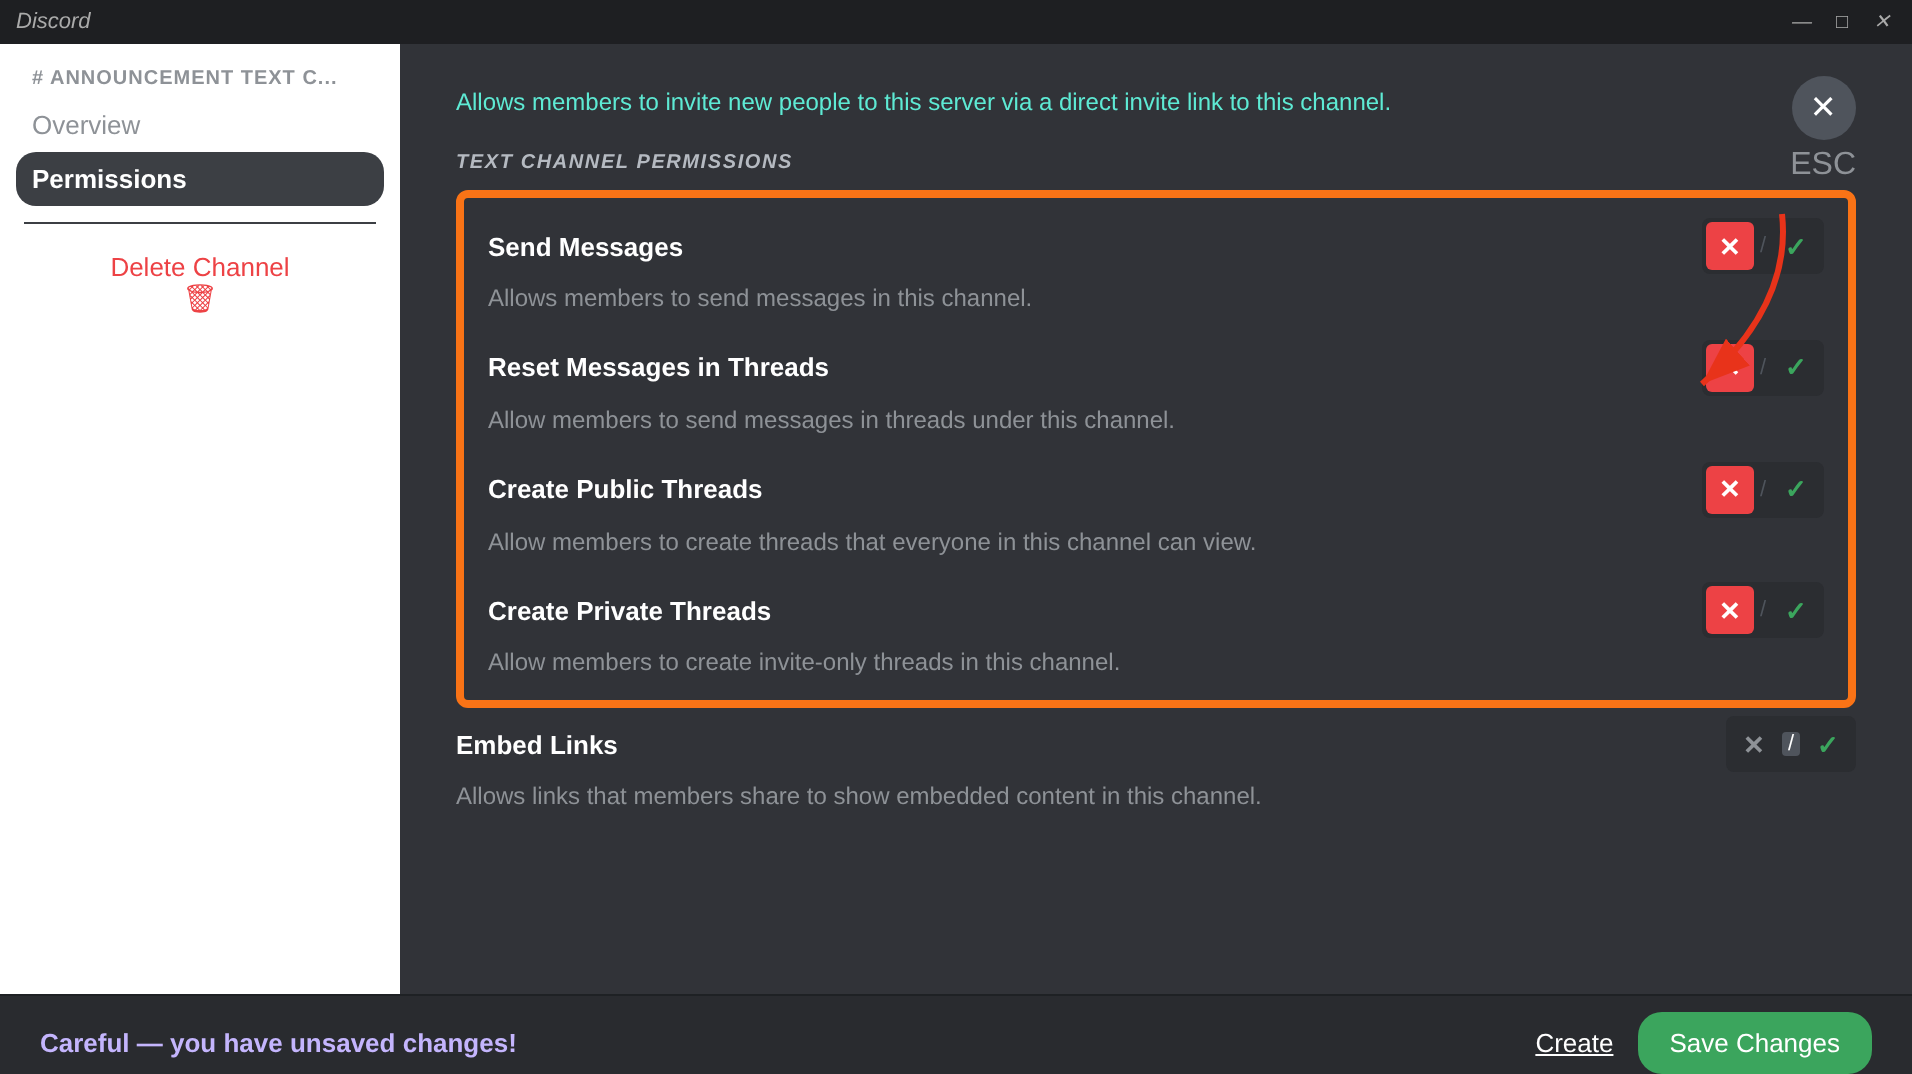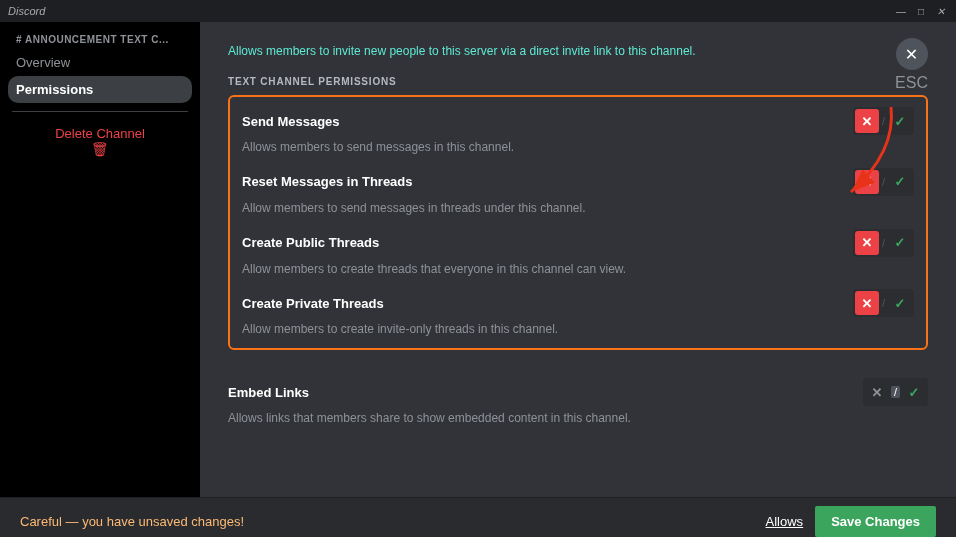--- a/index.html
+++ b/index.html
@@ -42,21 +42,21 @@
 
     
     .app-container {
       display: flex;
       height: calc(537px - 22px - 40px);
     }
 
     
     .sidebar {
       width: 200px;
-      background: #000000;
+      background: #ffffff;
       padding: 12px 8px;
       flex-shrink: 0;
     }
     .sidebar-channel-name {
       font-size: 10px;
       color: #8e9297;
       text-transform: uppercase;
       font-weight: 600;
       padding: 0 8px;
       margin-bottom: 4px;
@@ -112,20 +112,21 @@
     }
 
     
     .perm-section-label {
       font-size: 10px;
       font-weight: 700;
       text-transform: uppercase;
       color: #b5bac1;
       letter-spacing: 0.8px;
       margin-bottom: 8px;
+      font-style: italic;
     }
 
     .perm-row {
     }
     .perm-row-header {
       display: flex;
       align-items: center;
       justify-content: space-between;
       margin-bottom: 4px;
     }
@@ -225,44 +226,44 @@
       height: 48px;
       background: #292b2f;
       display: flex;
       align-items: center;
       justify-content: space-between;
       padding: 0 20px;
       border-top: 1px solid #1e2124;
     }
     .unsaved-text {
       font-size: 13px;
-      color: #fdba74;
-      font-weight: 400;
+      color: #c4b5fd;
+      font-weight: 700;
     }
     .unsaved-actions {
       display: flex;
       align-items: center;
       gap: 12px;
     }
     .reset-btn {
       background: transparent;
       border: none;
       color: #fff;
       font-size: 13px;
       cursor: pointer;
       text-decoration: underline;
     }
     .save-btn {
       background: #3ba55d;
       color: #fff;
       border: none;
-      border-radius: 2px;
+      border-radius: 12px;
       padding: 8px 16px;
       font-size: 13px;
-      font-weight: 700;
+      font-weight: 400;
       cursor: pointer;
     }
   </style>
 </head>
 <body>
 
 <div class="title-bar">
   <span>Discord</span>
   <div class="title-bar-controls">
     <div class="title-bar-btn">—</div>
@@ -306,21 +307,21 @@
           </marker>
         </defs>
         <path d="M 80 5 Q 85 50 40 90" stroke="#e8331a" stroke-width="3" fill="none" marker-end="url(#arrowhead)"></path>
       </svg>
     </div>
 
     <p class="invite-desc">Allows members to invite new people to this server via a direct invite link to this channel.</p>
 
     <div class="perm-section-label">TEXT CHANNEL PERMISSIONS</div>
 
-    <div class="highlight-box" style="border: 2px solid #f97316; border-radius: 6px; padding: 10px 12px; margin-bottom: 28px;">
+    <div class="highlight-box" style="border: 4px solid #f97316; border-radius: 6px; padding: 10px 12px; margin-bottom: 4px;">
 
       <div class="perm-row">
         <div class="perm-row-header">
           <span class="perm-name">Send Messages</span>
           <div class="toggle-group">
             <div class="toggle-btn deny">✕</div>
             <span class="toggle-separator">/</span>
             <div class="toggle-btn allow">✓</div>
           </div>
         </div>
@@ -375,16 +376,16 @@
       </div>
       <p class="perm-desc">Allows links that members share to show embedded content in this channel.</p>
     </div>
 
   </div>
 </div>
 
 <div class="unsaved-bar">
   <span class="unsaved-text">Careful — you have unsaved changes!</span>
   <div class="unsaved-actions">
-    <button class="reset-btn">Allows</button>
+    <button class="reset-btn">Create</button>
     <button class="save-btn">Save Changes</button>
   </div>
 </div>
 
 </body></html>

